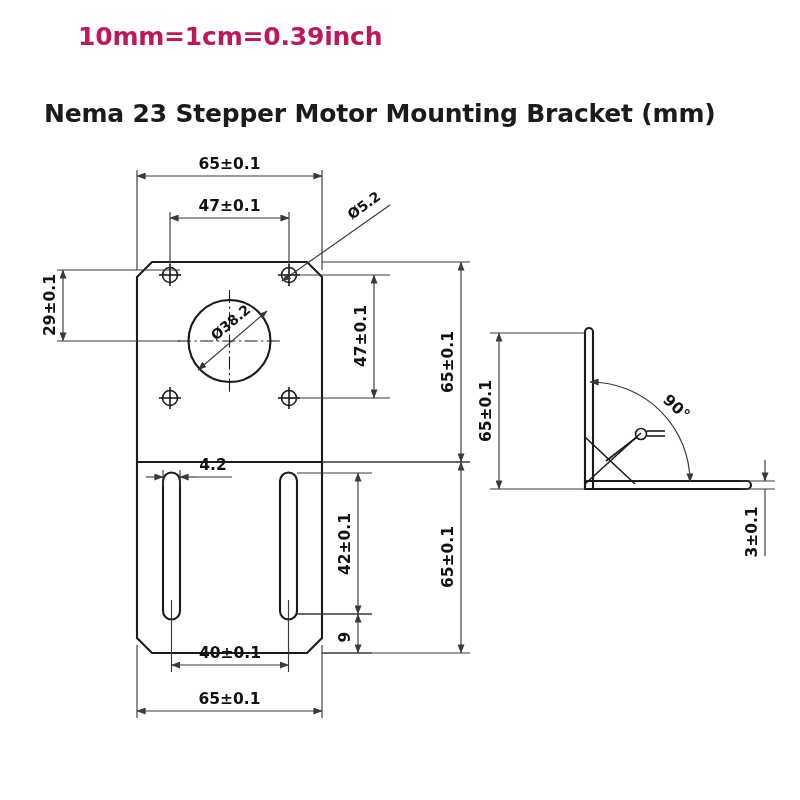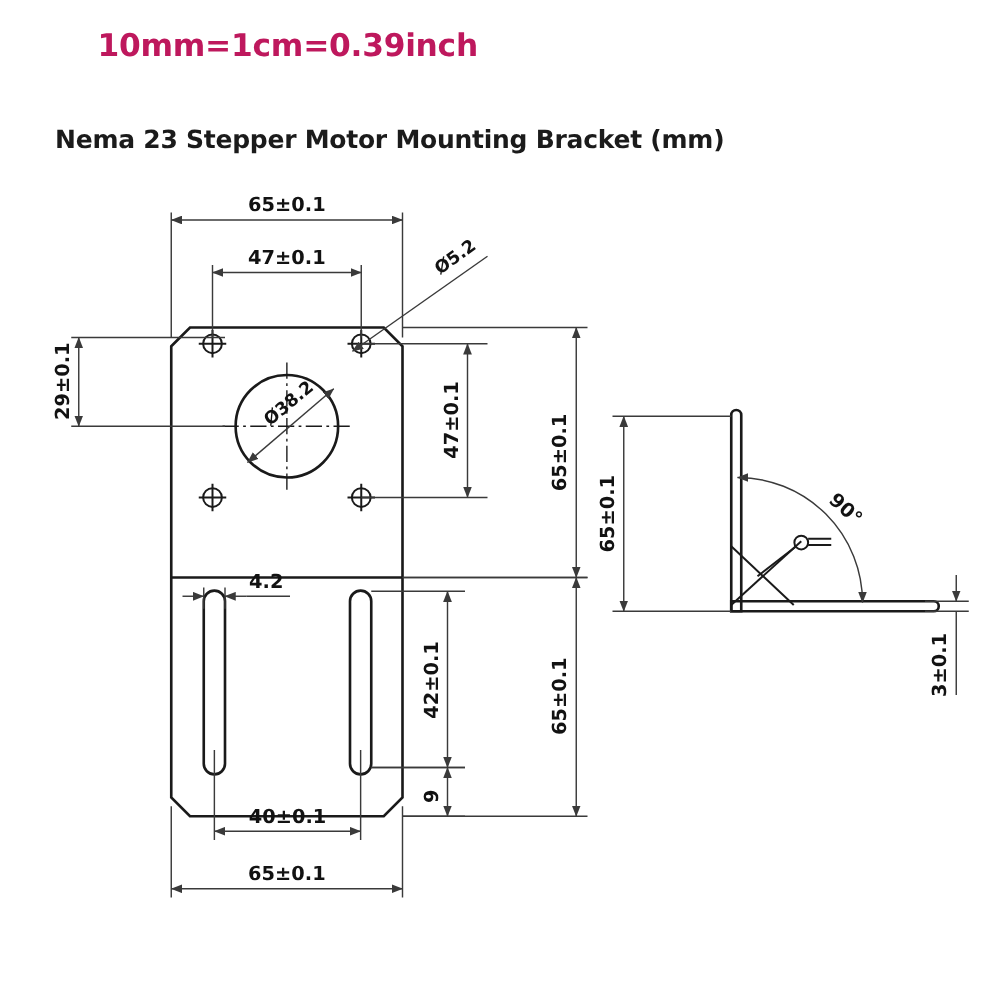--- a/index.html
+++ b/index.html
@@ -32,21 +32,21 @@
     font-weight: 600;
     letter-spacing: -0.2px;
     color: #be185d;
     white-space: nowrap;
     margin-left: 40px;
   }
   .txt-title {
     position: absolute;
     left: 44px;
     top: 99px;
-    font-size: 20px;
+    font-size: 25px;
     font-weight: 600;
     letter-spacing: -0.2px;
     color: #1b1b1b;
     white-space: nowrap;
   }
   svg {
     position: absolute;
     left: 0;
     top: 0;
     display: block;

